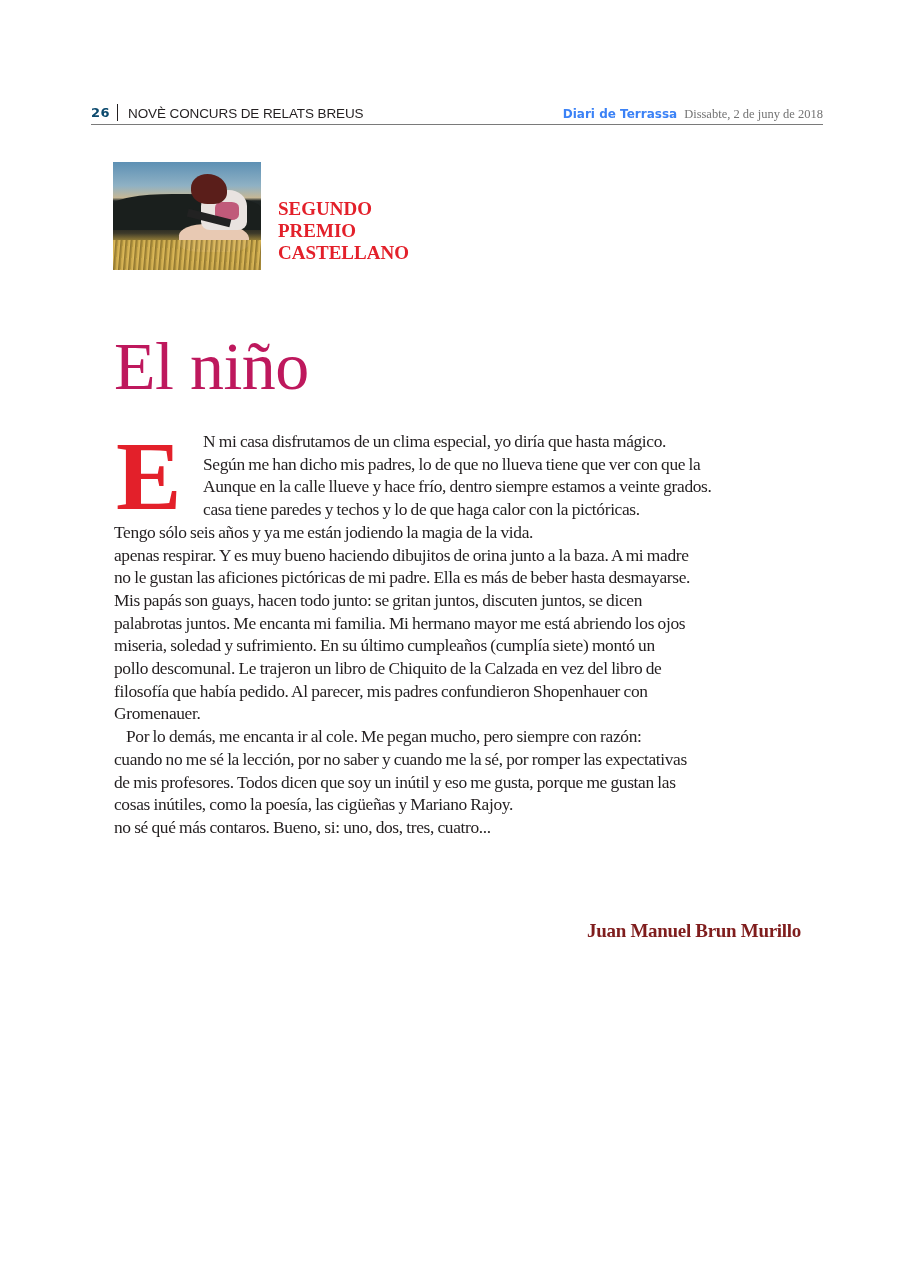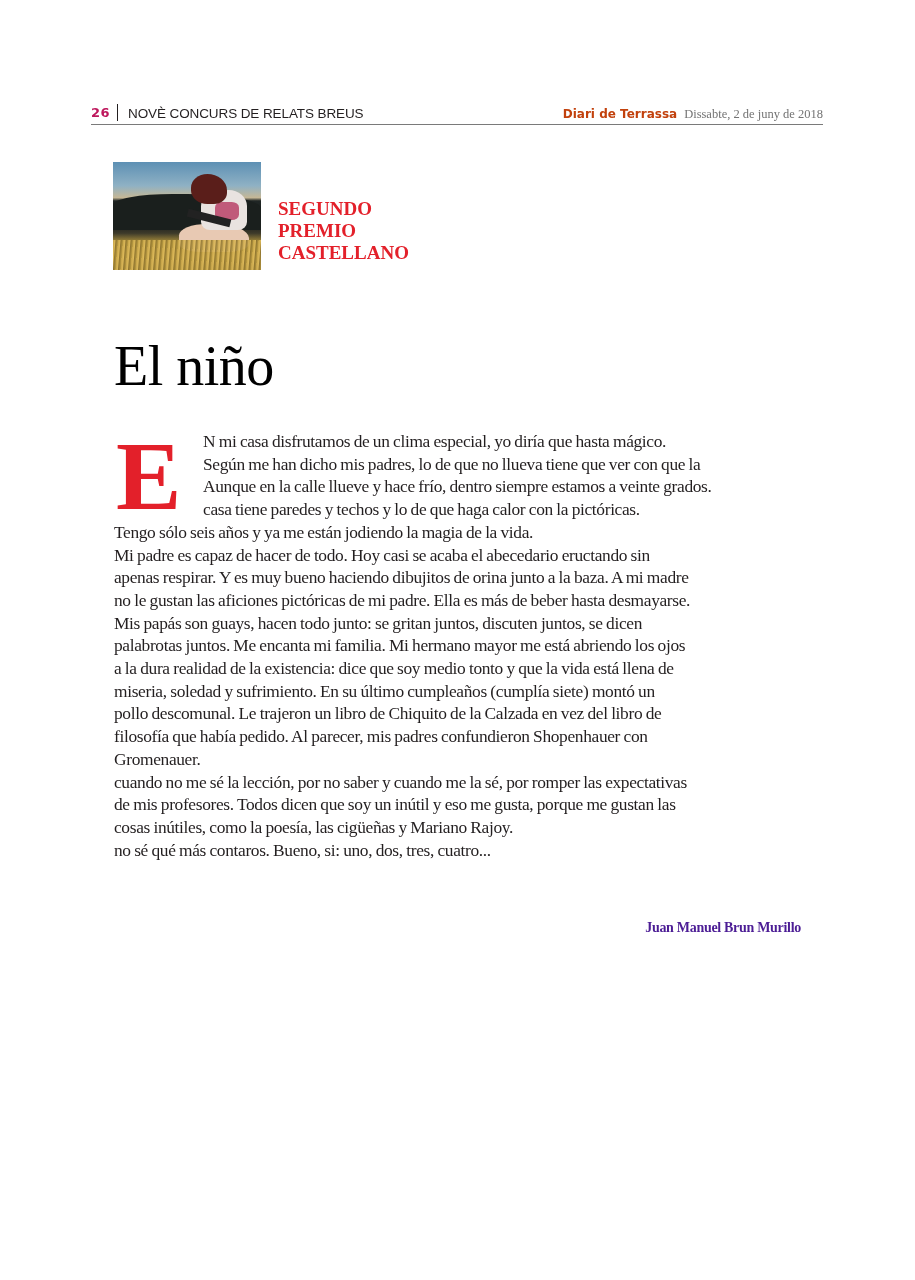--- a/index.html
+++ b/index.html
@@ -1,49 +1,49 @@
 <!DOCTYPE html>
 <html><head>
 <meta charset="utf-8">
 <style>
   html, body { margin: 0; padding: 0; background: #ffffff; }
   body { width: 915px; height: 1280px; position: relative; overflow: hidden; color: #231f20; }
   .page { position: absolute; left: 0; top: 0; width: 915px; height: 1280px; }
 
   .header { position: absolute; left: 91px; top: 102px; width: 732px; height: 22px; border-bottom: 1px solid #7a7a7a; }
-  .page-num { position: absolute; left: 0; top: 3px; font-family: "DejaVu Sans", sans-serif; font-weight: bold; font-size: 13px; color: #be185d; letter-spacing: 0.5px; }
+  .page-num { position: absolute; left: 0; top: 3px; font-family: "DejaVu Sans", sans-serif; font-weight: bold; font-size: 13px; color: #0c4a6e; letter-spacing: 0.5px; }
   .header-sep { position: absolute; left: 26px; top: 2px; width: 1px; height: 17px; background: #231f20; }
   .section-title { position: absolute; left: 37px; top: 4px; font-family: Liberation Sans, sans-serif; font-size: 13.5px; color: #231f20; letter-spacing: -0.1px; }
   .header-right { position: absolute; right: 0; top: 2px; white-space: nowrap; }
-  .paper-name { font-family: "DejaVu Sans", sans-serif; font-weight: bold; font-size: 12px; color: #c2410c; }
+  .paper-name { font-family: "DejaVu Sans", sans-serif; font-weight: bold; font-size: 12px; color: #3b82f6; }
   .paper-date { font-family: "Liberation Serif", serif; font-size: 12.5px; color: #737373; margin-left: 3px; }
 
   .photo { position: absolute; left: 113px; top: 162px; width: 148px; height: 108px; overflow: hidden;
     background: linear-gradient(180deg, #5d90b4 0%, #8fb1c4 22%, #c5b796 33%, #1f2524 36%, #1a1e1c 58%, #3d3a2a 66%, #a48a3a 74%, #c8a448 88%, #8a7030 100%); }
   .photo-trees { position: absolute; left: 0; top: 32px; width: 148px; height: 36px; background: #1a1f1d; border-radius: 40% 50% 0 0 / 30% 40% 0 0; }
   .photo-girl-body { position: absolute; left: 88px; top: 28px; width: 46px; height: 40px; background: #e9e3e0; border-radius: 40% 40% 20% 20%; }
   .photo-girl-shirt { position: absolute; left: 102px; top: 40px; width: 24px; height: 18px; background: #c05a7a; border-radius: 30%; }
   .photo-girl-hair { position: absolute; left: 78px; top: 12px; width: 36px; height: 30px; background: #5a1e1a; border-radius: 50% 60% 40% 50%; }
   .photo-girl-legs { position: absolute; left: 66px; top: 62px; width: 70px; height: 28px; background: #e8c9b3; border-radius: 40% 50% 30% 30%; }
   .photo-book { position: absolute; left: 74px; top: 52px; width: 44px; height: 8px; background: #222; transform: rotate(14deg); }
   .photo-grass { position: absolute; left: 0; bottom: 0; width: 148px; height: 30px;
     background: repeating-linear-gradient(95deg, #c9a64a 0px, #e0bd5c 2px, #8e7430 3px, #b89a40 5px); opacity: 0.9; }
 
   .award { position: absolute; left: 278px; top: 198px; font-family: "Liberation Serif", serif; font-weight: bold; font-size: 19px; line-height: 22px; color: #e3202a; }
   .award div { white-space: nowrap; }
 
-  .title { position: absolute; left: 114px; top: 334px; font-family: "Liberation Serif", serif; font-size: 56px; line-height: 64px; color: #000000; letter-spacing: -0.5px; }
+  .title { position: absolute; left: 114px; top: 334px; font-family: "Liberation Serif", serif; font-size: 68px; line-height: 64px; color: #be185d; letter-spacing: -0.5px; }
 
   .body-text { position: absolute; left: 114px; top: 430px; width: 690px; font-family: "Liberation Serif", serif; font-size: 17.4px; line-height: 22.7px; color: #231f20; letter-spacing: -0.35px; word-spacing: -0.5px; }
   .dropcap { float: left; font-family: "Liberation Serif", serif; font-weight: bold; font-size: 98px; line-height: 80px; color: #e3202a; margin: 6px 22px 0 2px; height: 82px; }
   .lead-line { display: block; padding-left: 84px; white-space: nowrap; }
   .line { display: block; white-space: nowrap; }
   .indent { padding-left: 12px; }
 
-  .author { position: absolute; right: 114px; top: 920px; font-family: "Liberation Serif", serif; font-weight: bold; font-size: 14px; color: #4c1d95; letter-spacing: -0.3px; white-space: nowrap; }
+  .author { position: absolute; right: 114px; top: 920px; font-family: "Liberation Serif", serif; font-weight: bold; font-size: 19px; color: #7f1d1d; letter-spacing: -0.3px; white-space: nowrap; }
 </style>
 </head>
 <body>
 
 <div class="page">
 
   <div class="header">
     <span class="page-num">26</span>
     <span class="header-sep"></span>
     <span class="section-title">NOVÈ CONCURS DE RELATS BREUS</span>
@@ -71,30 +71,29 @@
 
   <h1 class="title" style="margin:0;font-weight:normal;">El niño</h1>
 
   <div class="body-text">
     <span class="dropcap">E</span>
     <span class="lead-line" style="padding-left:0">N mi casa disfrutamos de un clima especial, yo diría que hasta mágico.</span>
     <span class="lead-line" style="padding-left:0">Según me han dicho mis padres, lo de que no llueva tiene que ver con que la</span>
     <span class="lead-line" style="padding-left:0">Aunque en la calle llueve y hace frío, dentro siempre estamos a veinte grados.</span>
     <span class="lead-line" style="padding-left:0">casa tiene paredes y techos y lo de que haga calor con la pictóricas.</span>
     <span class="lead-line" style="padding-left:0">Tengo sólo seis años y ya me están jodiendo la magia de la vida.</span>
-    <span class="line" style="clear:both">Mi padre es capaz de hacer de todo. Hoy casi se acaba el abecedario eructando sin</span>
     <span class="line">apenas respirar. Y es muy bueno haciendo dibujitos de orina junto a la baza. A mi madre</span>
     <span class="line">no le gustan las aficiones pictóricas de mi padre. Ella es más de beber hasta desmayarse.</span>
     <span class="line">Mis papás son guays, hacen todo junto: se gritan juntos, discuten juntos, se dicen</span>
     <span class="line">palabrotas juntos. Me encanta mi familia. Mi hermano mayor me está abriendo los ojos</span>
-    <span class="line">a la dura realidad de la existencia: dice que soy medio tonto y que la vida está llena de</span>
     <span class="line">miseria, soledad y sufrimiento. En su último cumpleaños (cumplía siete) montó un</span>
     <span class="line">pollo descomunal. Le trajeron un libro de Chiquito de la Calzada en vez del libro de</span>
     <span class="line">filosofía que había pedido. Al parecer, mis padres confundieron Shopenhauer con</span>
     <span class="line">Gromenauer.</span>
+    <span class="line indent">Por lo demás, me encanta ir al cole. Me pegan mucho, pero siempre con razón:</span>
     <span class="line">cuando no me sé la lección, por no saber y cuando me la sé, por romper las expectativas</span>
     <span class="line">de mis profesores. Todos dicen que soy un inútil y eso me gusta, porque me gustan las</span>
     <span class="line">cosas inútiles, como la poesía, las cigüeñas y Mariano Rajoy.</span>
     <span class="line">no sé qué más contaros. Bueno, si: uno, dos, tres, cuatro...</span>
   </div>
 
   <div class="author">Juan Manuel Brun Murillo</div>
 
 </div>
 

